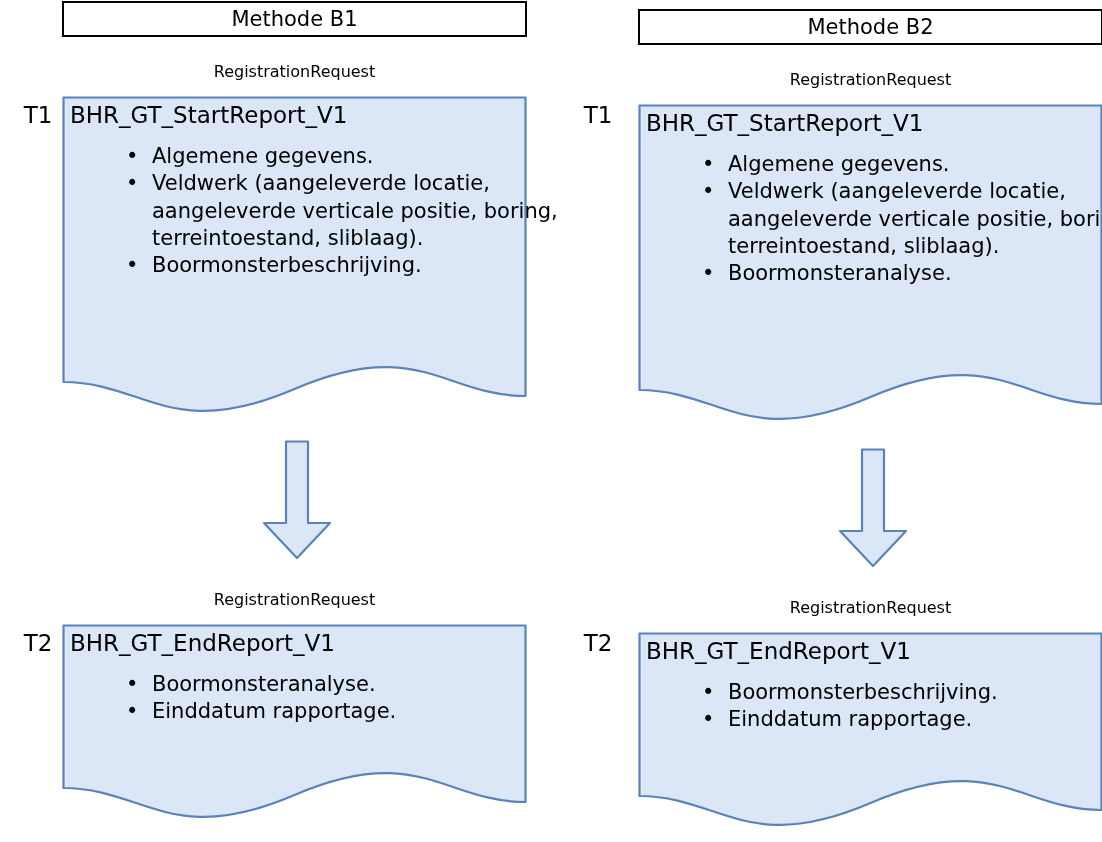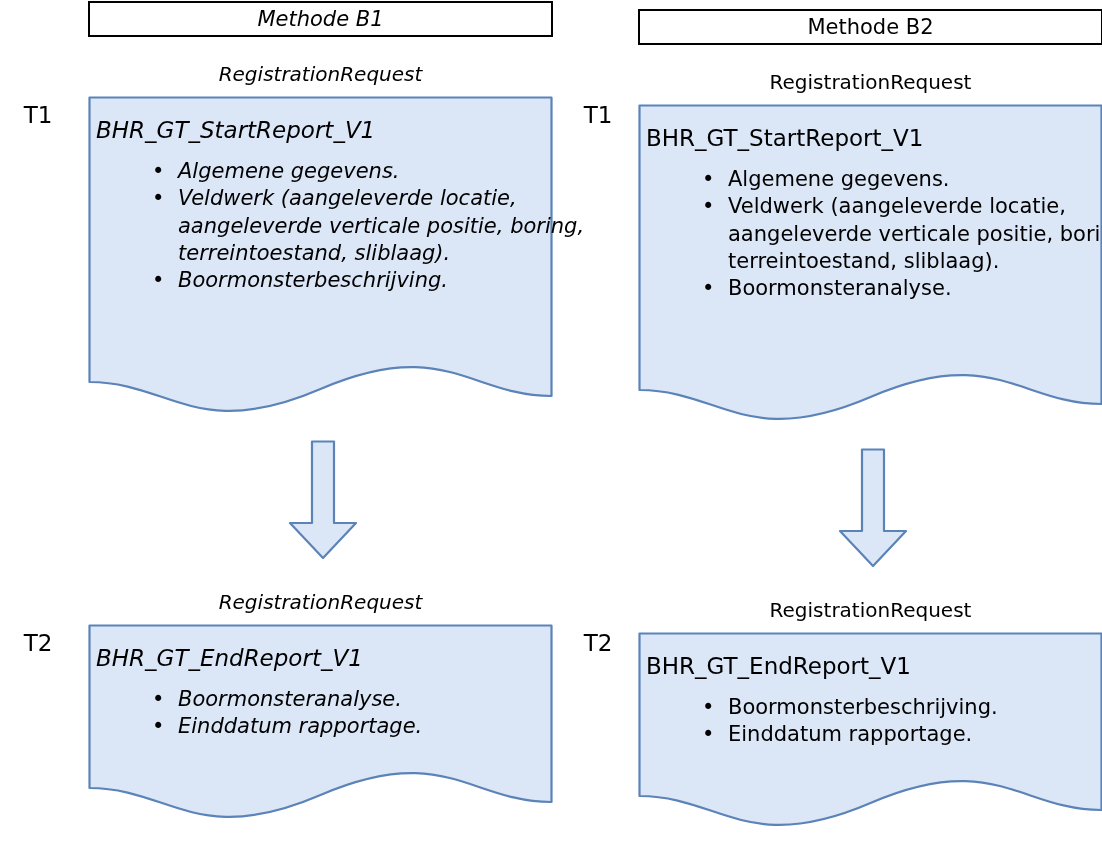--- a/index.html
+++ b/index.html
@@ -23,21 +23,21 @@
     width: 1102px;
     height: 842px;
   }
 
   .column {
     position: absolute;
     top: 0;
     width: 465px;
     height: 842px;
   }
-  .column.col-0 { left: 88px; font-style: italic; }
+  .column.col-0 { left: 62px; }
   .column.col-1 { left: 638px; margin-top: 8px; }
 
   
   .method-header {
     position: absolute;
     left: 0;
     top: 1px;
     width: 465px;
     height: 36px;
     box-sizing: border-box;
@@ -63,21 +63,21 @@
     line-height: 1;
     color: #000000;
   }
 
   
   .doc-caption {
     position: absolute;
     left: 0;
     width: 465px;
     text-align: center;
-    font-size: 20px;
+    font-size: 16px;
     line-height: 1;
     color: #000000;
     white-space: nowrap;
   }
 
   
   .doc-shape {
     position: absolute;
     left: 0;
   }
@@ -86,21 +86,21 @@
     left: 0;
     top: 0;
     display: block;
   }
   .doc-content {
     position: absolute;
     left: 0;
     top: 0;
     width: 537px;
     box-sizing: border-box;
-    padding: 20px 8px 0 8px;
+    padding: 5px 8px 0 8px;
   }
   .doc-title {
     font-size: 23px;
     line-height: 1.22;
     color: #000000;
     white-space: nowrap;
   }
   .doc-list {
     list-style: none;
     margin: 14px 0 0 0;

